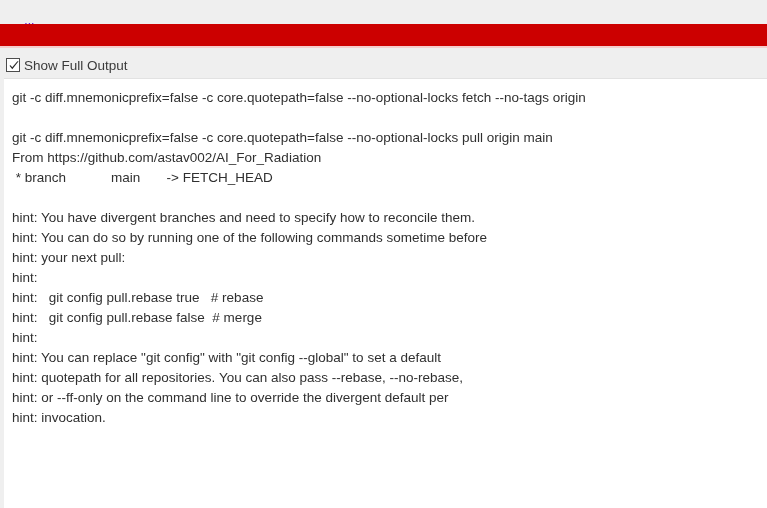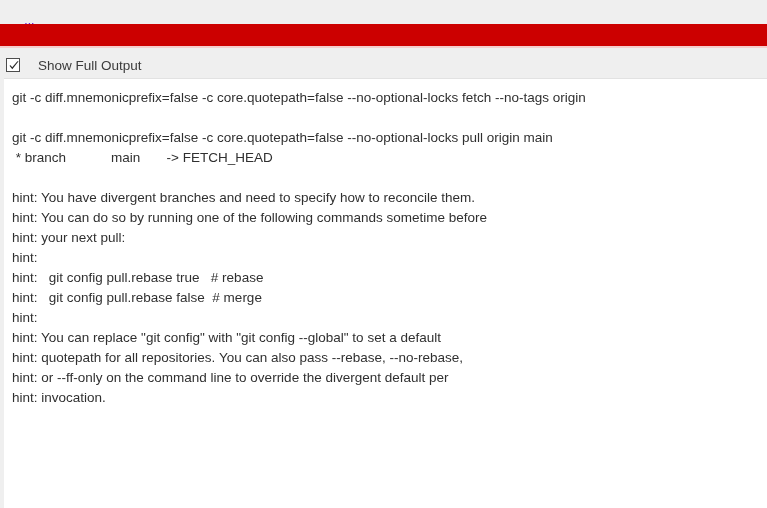--- a/index.html
+++ b/index.html
@@ -68,21 +68,21 @@
   }
 
   
   .checkbox-row {
     position: absolute;
     left: 6px;
     top: 55px;
     height: 20px;
     display: flex;
     align-items: center;
-    gap: 18px;
+    gap: 4px;
     cursor: default;
   }
   .checkbox-box {
     width: 14px;
     height: 14px;
     border: 1px solid #4d4d4d;
     background: #ffffff;
     position: relative;
     flex: 0 0 auto;
     box-sizing: border-box;
@@ -153,20 +153,21 @@
       </span>
       <span class="checkbox-label">Show Full Output</span>
     </div>
   </div>
 
   <div class="output-panel">
     <div class="output-lines" id="output-lines">
         <div class="out-line">git -c diff.mnemonicprefix=false -c core.quotepath=false --no-optional-locks fetch --no-tags origin</div>
         <div class="out-line blank"></div>
         <div class="out-line">git -c diff.mnemonicprefix=false -c core.quotepath=false --no-optional-locks pull origin main</div>
+        <div class="out-line">From https://github.com/astav002/AI_For_Radiation</div>
         <div class="out-line"> * branch            main       -&gt; FETCH_HEAD</div>
         <div class="out-line blank"></div>
         <div class="out-line">hint: You have divergent branches and need to specify how to reconcile them.</div>
         <div class="out-line">hint: You can do so by running one of the following commands sometime before</div>
         <div class="out-line">hint: your next pull:</div>
         <div class="out-line">hint:</div>
         <div class="out-line">hint:   git config pull.rebase true   # rebase</div>
         <div class="out-line">hint:   git config pull.rebase false  # merge</div>
         <div class="out-line">hint:</div>
         <div class="out-line">hint: You can replace "git config" with "git config --global" to set a default</div>

